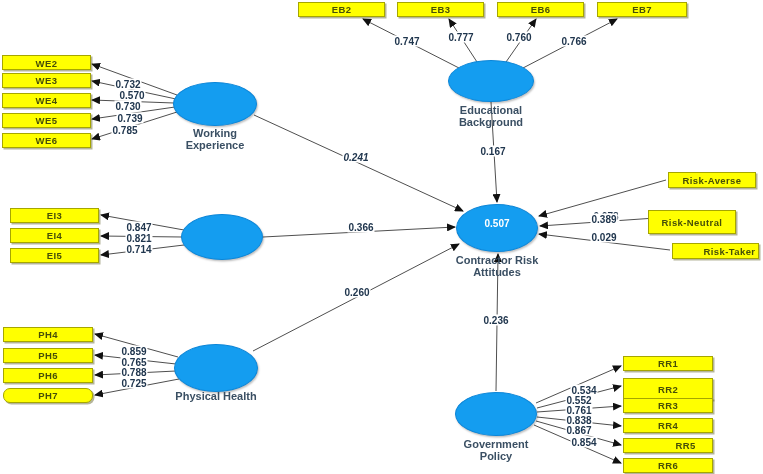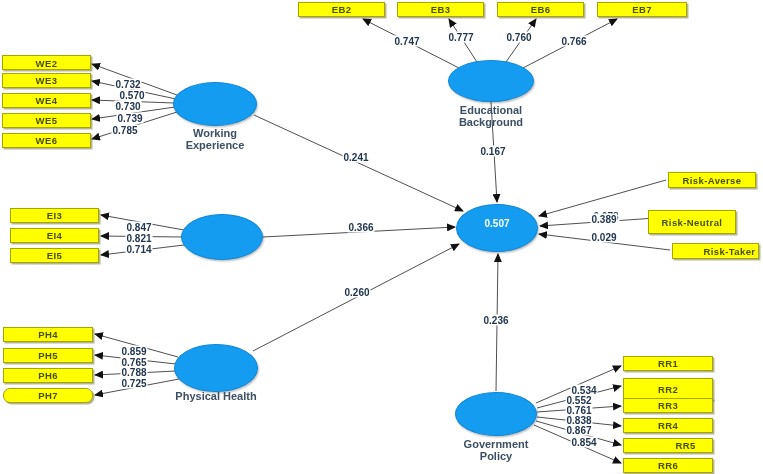--- a/index.html
+++ b/index.html
@@ -99,21 +99,21 @@
     <span class="coef" style="left: 134px; top: 383px;">0.725</span>
     <span class="coef" style="left: 584px; top: 390px;">0.534</span>
     <span class="coef" style="left: 579px; top: 400px;">0.552</span>
     <span class="coef" style="left: 579px; top: 410px;">0.761</span>
     <span class="coef" style="left: 579px; top: 420px;">0.838</span>
     <span class="coef" style="left: 579px; top: 430px;">0.867</span>
     <span class="coef" style="left: 584px; top: 442px;">0.854</span>
     <span class="coef" style="left: 606px; top: 216px;">0.678</span>
     <span class="coef" style="left: 604px; top: 219px;">0.389</span>
     <span class="coef" style="left: 604px; top: 237px;">0.029</span>
-    <span class="coef" style="left: 356px; top: 157px;">0.241</span>
+    <span class="coef" style="left: 356px; top: 157px; font-style: italic;">0.241</span>
     <span class="coef" style="left: 493px; top: 151px;">0.167</span>
     <span class="coef" style="left: 361px; top: 227px;">0.366</span>
     <span class="coef" style="left: 357px; top: 292px;">0.260</span>
     <span class="coef" style="left: 496px; top: 320px;">0.236</span>
     <div class="indicator" style="left: 2px; top: 55px; width: 89px; height: 15px; align-items: flex-end;">
       <span>WE2</span>
     </div>
     <div class="indicator" style="left: 2px; top: 73px; width: 89px; height: 15px;">
       <span>WE3</span>
     </div>
@@ -202,13 +202,17 @@
       <div>Physical Health</div>
     </div>
     <div class="latent" style="left: 455px; top: 392px; width: 82px; height: 44px;"></div>
     <div class="construct-label" style="left: 496px; top: 438px;">
       <div>Government</div>
       <div>Policy</div>
     </div>
     <div class="latent" style="left: 456px; top: 204px; width: 82px; height: 48px;">
       <span class="r2">0.507</span>
     </div>
+    <div class="construct-label" style="left: 497px; top: 254px;">
+      <div>Contractor Risk</div>
+      <div>Attitudes</div>
+    </div>
   </div>
 
 </body></html>

